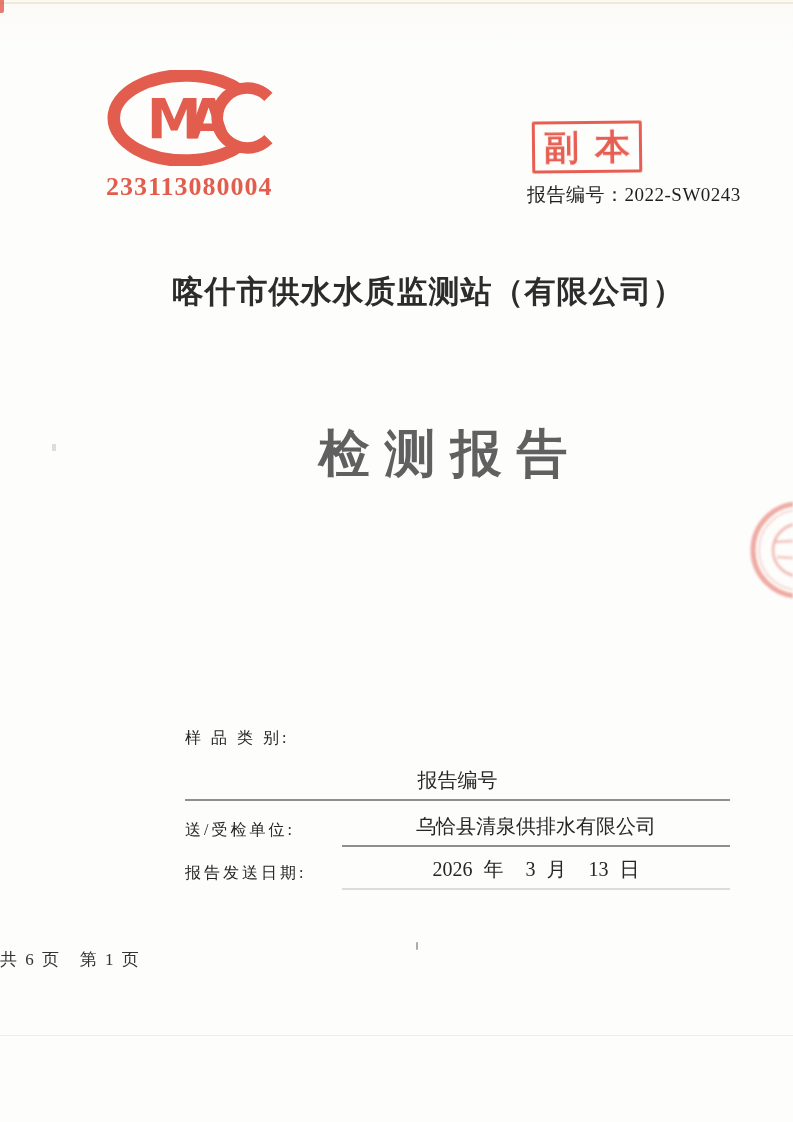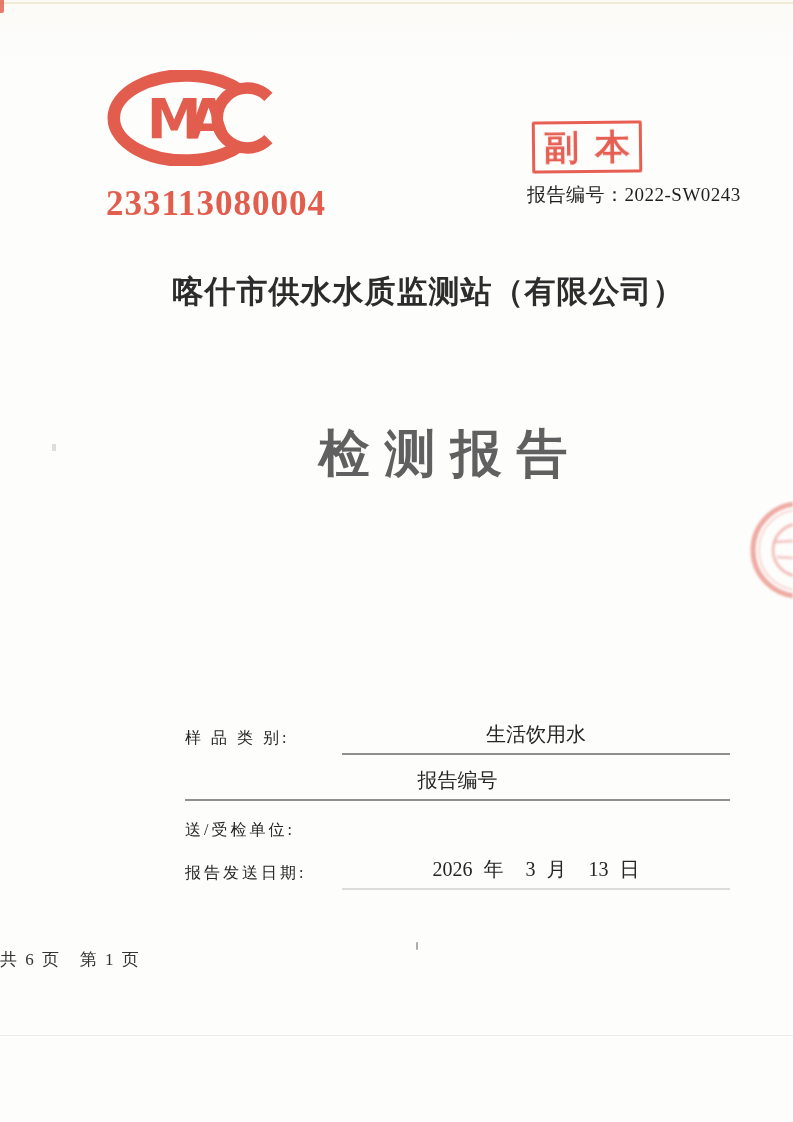--- a/index.html
+++ b/index.html
@@ -15,22 +15,22 @@
   .scan-edge-top{position:absolute;top:2px;left:0;width:793px;height:2px;background:#e8e2c2;opacity:.65;}
   .corner-mark{position:absolute;top:0;left:0;width:4px;height:13px;background:#e25a4c;opacity:.8;border-radius:0 0 2px 0;}
   .scan-line-bottom{position:absolute;top:1035px;left:0;width:793px;height:1px;background:#ececec;}
   .speck{position:absolute;top:942px;left:416px;width:2px;height:8px;background:#6a6a6a;opacity:.55;border-radius:1px;}
   .speck2{position:absolute;top:444px;left:52px;width:4px;height:7px;background:#bdbdbd;opacity:.5;}
 
   
   .cma{position:absolute;left:106px;top:70px;width:180px;opacity:.92;filter:blur(.2px);}
   .cma svg{display:block;}
   .cma-num{
-    margin-top:18px;text-align:center;
-    color:#e0503f;font-weight:bold;font-size:35px;letter-spacing:1px;
+    margin-top:6px;text-align:left;
+    color:#e0503f;font-weight:bold;font-size:26px;letter-spacing:1px;
     font-family:"Liberation Serif","DejaVu Serif",serif;white-space:pre;
   }
 
   
   .copy-stamp{
     position:absolute;left:532px;top:121px;width:110px;height:52px;
     border:3.5px solid #e6574b;border-radius:2px;box-sizing:border-box;
     display:flex;align-items:center;justify-content:space-between;
     padding:0 9px;color:#e6574b;font-size:35px;font-weight:bold;
     transform:rotate(-0.6deg);opacity:.95;filter:blur(.2px);
@@ -112,27 +112,27 @@
       <circle cx="62" cy="55" r="40" fill="none" stroke="rgba(226,89,75,0.22)" stroke-width="2"></circle>
       <circle cx="62" cy="55" r="26" fill="none" stroke="rgba(226,89,75,0.35)" stroke-width="3"></circle>
       <line x1="38" y1="47" x2="56" y2="46" stroke="rgba(226,89,75,0.3)" stroke-width="3"></line>
       <line x1="40" y1="62" x2="56" y2="63" stroke="rgba(226,89,75,0.28)" stroke-width="3"></line>
     </svg>
   </div>
 
   <div>
     <div class="frow r1" style="top:719px">
       <div class="flabel">样 品 类 别:</div>
-      <div class="fvalue">生活饮用水</div>
     </div>
     <div class="frow r2" style="top:765px">
       <div class="fvalue">报告编号</div>
     </div>
     <div class="frow r3" style="top:811px">
       <div class="flabel">送/受检单位:</div>
+      <div class="fvalue">乌恰县清泉供排水有限公司</div>
     </div>
     <div class="frow r4" style="top:854px">
       <div class="flabel">报告发送日期:</div>
       <div class="fvalue">2026 年  3 月  13 日</div>
     </div>
   </div>
 
   <div class="footer">共 6 页   第 1 页</div>
 
 </div>

